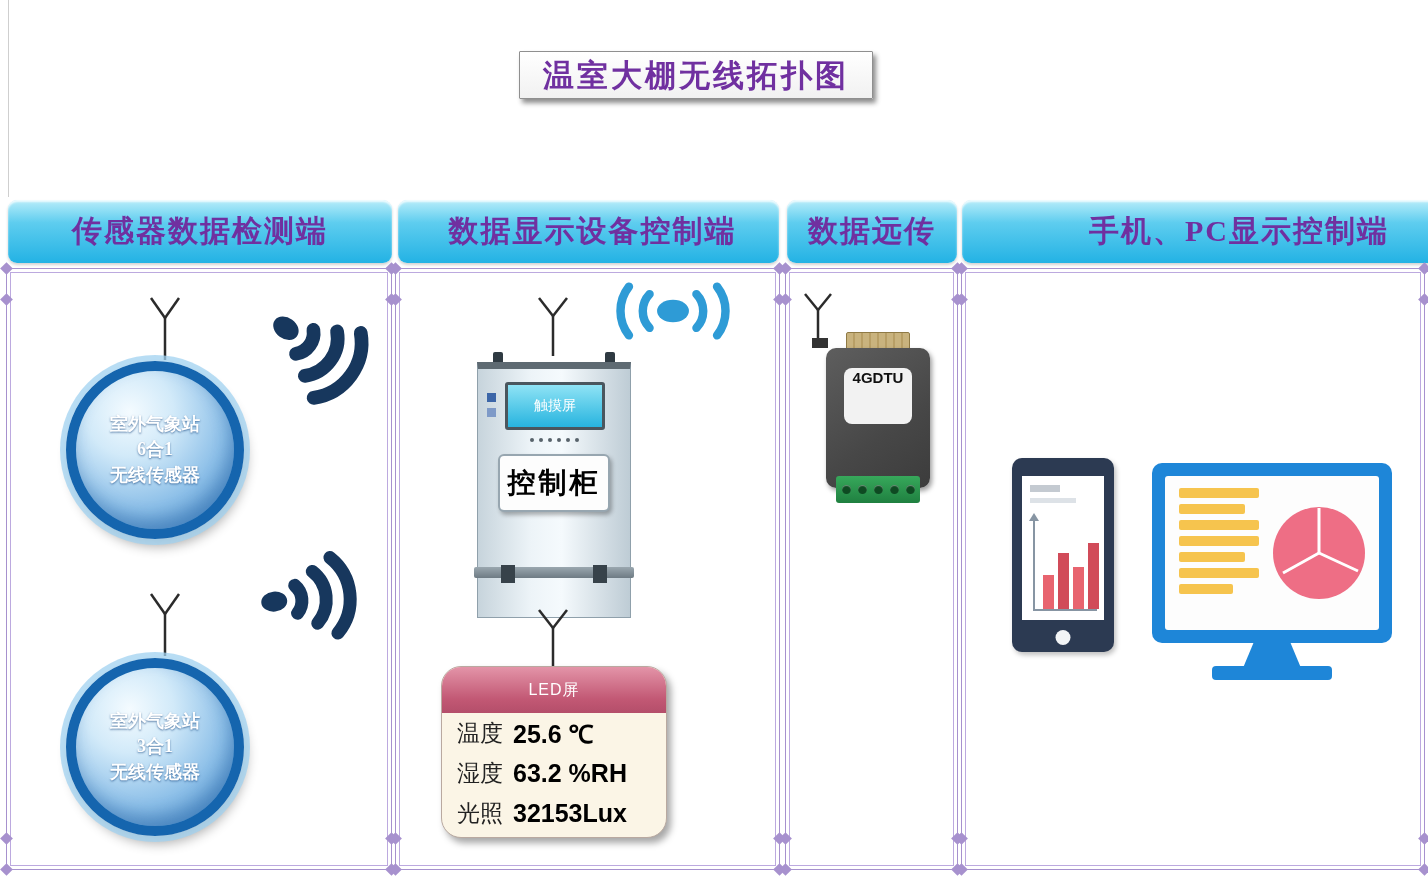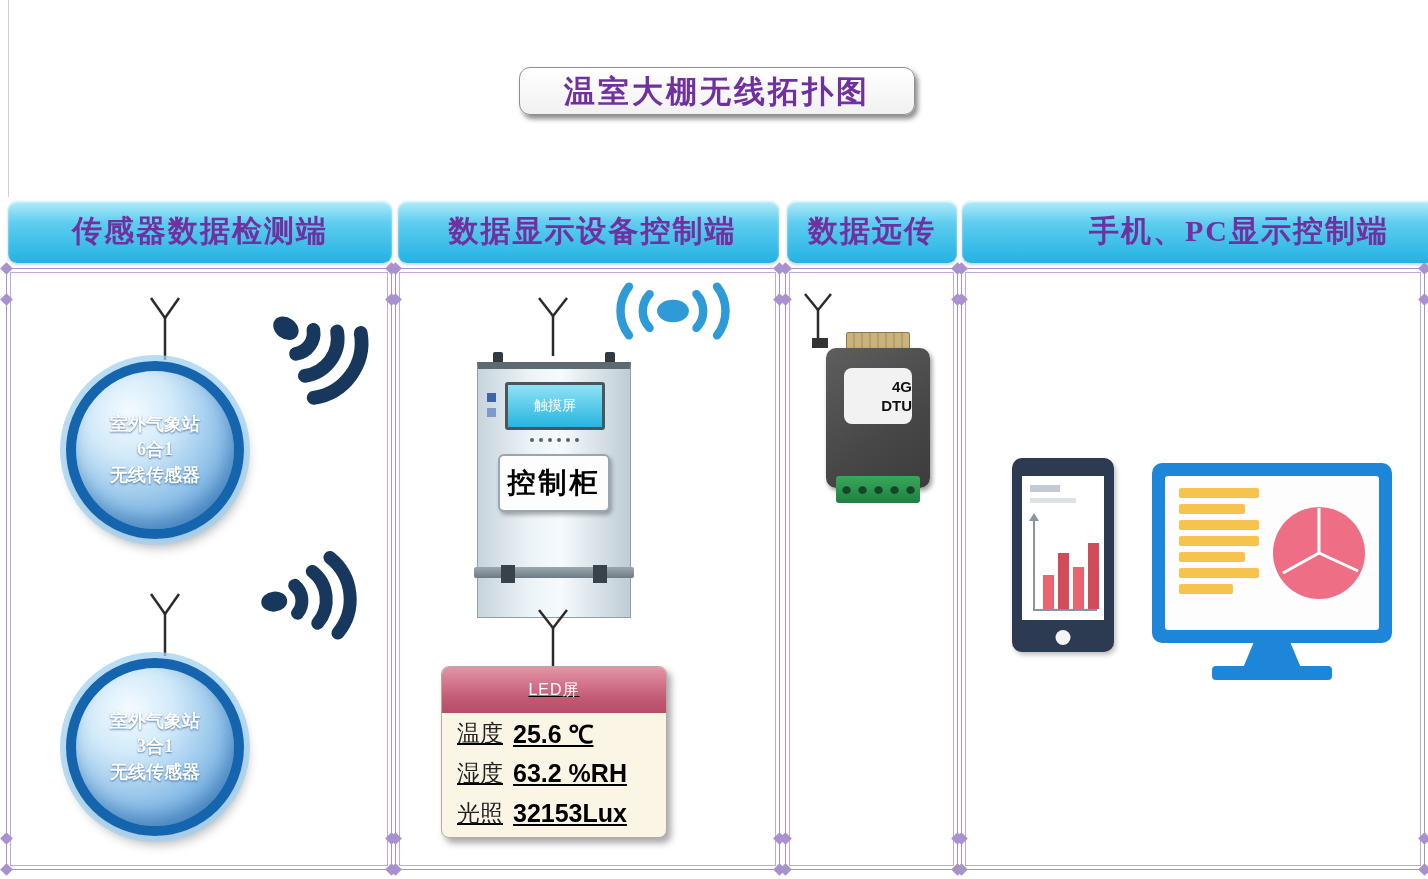--- a/index.html
+++ b/index.html
@@ -2,25 +2,25 @@
 <html><head>
 <meta charset="utf-8">
 <style>
   * { margin:0; padding:0; box-sizing:border-box; }
   body { background:#e9e9e9; font-family:"Liberation Sans", sans-serif; }
   .page { position:relative; width:1428px; height:879px; background:#ffffff; overflow:hidden; }
 
   .page-edge { position:absolute; left:8px; top:0; width:1px; height:197px; background:#cfcfcf; }
 
   
-  .title-box { position:absolute; left:519px; top:51px; width:396px; height:48px;
-    background:linear-gradient(#ffffff,#f1f1f1); border:1px solid #8f8f8f; border-radius:11px;
+  .title-box { position:absolute; left:519px; top:51px; width:354px; height:48px;
+    background:linear-gradient(#ffffff,#f1f1f1); border:1px solid #8f8f8f; border-radius:1px;
     box-shadow:3px 4px 5px rgba(0,0,0,.45);
     display:flex; align-items:center; justify-content:center;
-    font:bold 31px/1 "Liberation Serif","DejaVu Serif",serif; color:#7030A0; letter-spacing:3px;margin-top:16px; }
+    font:bold 31px/1 "Liberation Serif","DejaVu Serif",serif; color:#7030A0; letter-spacing:3px; }
 
   
   .col-head { position:absolute; top:200px; height:63px; border-radius:9px;
     background:linear-gradient(180deg,#B8EDFA 0%,#5ECDEF 36%,#23B2E4 100%);
     box-shadow: inset 0 2px 2px rgba(255,255,255,.8), 0 2px 3px rgba(0,0,0,.18);
     display:flex; align-items:center; justify-content:center;
     font:bold 30px "Liberation Serif","DejaVu Serif",serif; color:#7030A0; letter-spacing:2px;text-align:center; }
   .h1 { left:8px;   width:384px; }
   .h2 { left:398px; width:381px;padding-left:8px; }
   .h3 { left:787px; width:170px; }
@@ -76,40 +76,40 @@
     background:#FDFDFD; border:2px solid #97A6B0; border-radius:6px;
     box-shadow:2px 3px 4px rgba(0,0,0,.3);
     display:flex; align-items:center; justify-content:center;
     font:bold 28px "Liberation Serif",serif; color:#000; letter-spacing:3px; }
   .cab-base { position:absolute; top:198px; left:-4px; right:-4px; height:11px;
     background:linear-gradient(#9AA7AF,#6E7B84); border-radius:2px; }
   .cab-leg { position:absolute; top:209px; width:14px; height:18px; background:#37424A; }
   .cab-leg.l { left:24px; } .cab-leg.r { right:24px; }
 
   
-  .led { position:absolute; left:441px; top:666px; width:226px; height:172px; border-radius:8px;
-    background:#FBF5E6; border:1px solid #B9A9A0; box-shadow:4px 5px 7px rgba(0,0,0,.35); overflow:hidden;text-decoration:underline; }
+  .led { position:absolute; left:441px; top:666px; width:226px; height:172px; border-radius:20px;
+    background:#FBF5E6; border:1px solid #B9A9A0; box-shadow:4px 5px 7px rgba(0,0,0,.35); overflow:hidden; }
   .led-head { height:46px; background:linear-gradient(180deg,#E394A8 0%,#C25874 70%,#B44E6A 100%);
     display:flex; align-items:center; justify-content:center; color:#fff;
     font:16px "Liberation Sans",sans-serif; letter-spacing:1px; }
   .led-row { height:40px; display:flex; align-items:center; gap:10px; padding:0 15px; }
   .led-row .lab { font:23px "Liberation Serif",serif; color:#222; }
   .led-row .val { font:bold 25px "Liberation Sans",sans-serif; color:#000; }
 
   
   .dtu { position:absolute; left:826px; top:332px; width:104px; height:176px; }
   .dtu-conn { position:absolute; top:0; left:20px; width:64px; height:20px;
     background:repeating-linear-gradient(90deg,#C9B37E 0 6px,#B89F66 6px 8px);
     border:1px solid #8F7A45; border-radius:2px; }
   .dtu-body { position:absolute; top:16px; left:0; width:104px; height:140px;
     background:linear-gradient(145deg,#5E5E5E,#474747 60%,#3C3C3C); border-radius:10px;
     box-shadow:2px 3px 5px rgba(0,0,0,.4); }
   .dtu-plate { position:absolute; top:20px; left:18px; width:68px; height:56px;
     background:#F2F2F2; border-radius:8px;
-    display:flex; flex-direction:column; align-items:flex-end; justify-content:center;
+    display:flex; flex-direction:row; align-items:flex-start; justify-content:center;
     font:bold 15px/1.3 "Liberation Sans",sans-serif; color:#111; }
   .dtu-term { position:absolute; top:144px; left:10px; width:84px; height:27px;
     background:linear-gradient(#37A85B,#1F8040); border-radius:3px;
     display:flex; align-items:center; justify-content:center; gap:7px; }
   .dtu-term i { width:9px; height:9px; border-radius:50%; background:#0E4A22;
     box-shadow:inset 0 1px 1px rgba(255,255,255,.4); }
   .dtu-nub { position:absolute; left:812px; top:338px; width:16px; height:10px; background:#333; }
 
   
   .phone { position:absolute; left:1012px; top:458px; width:102px; height:194px;

